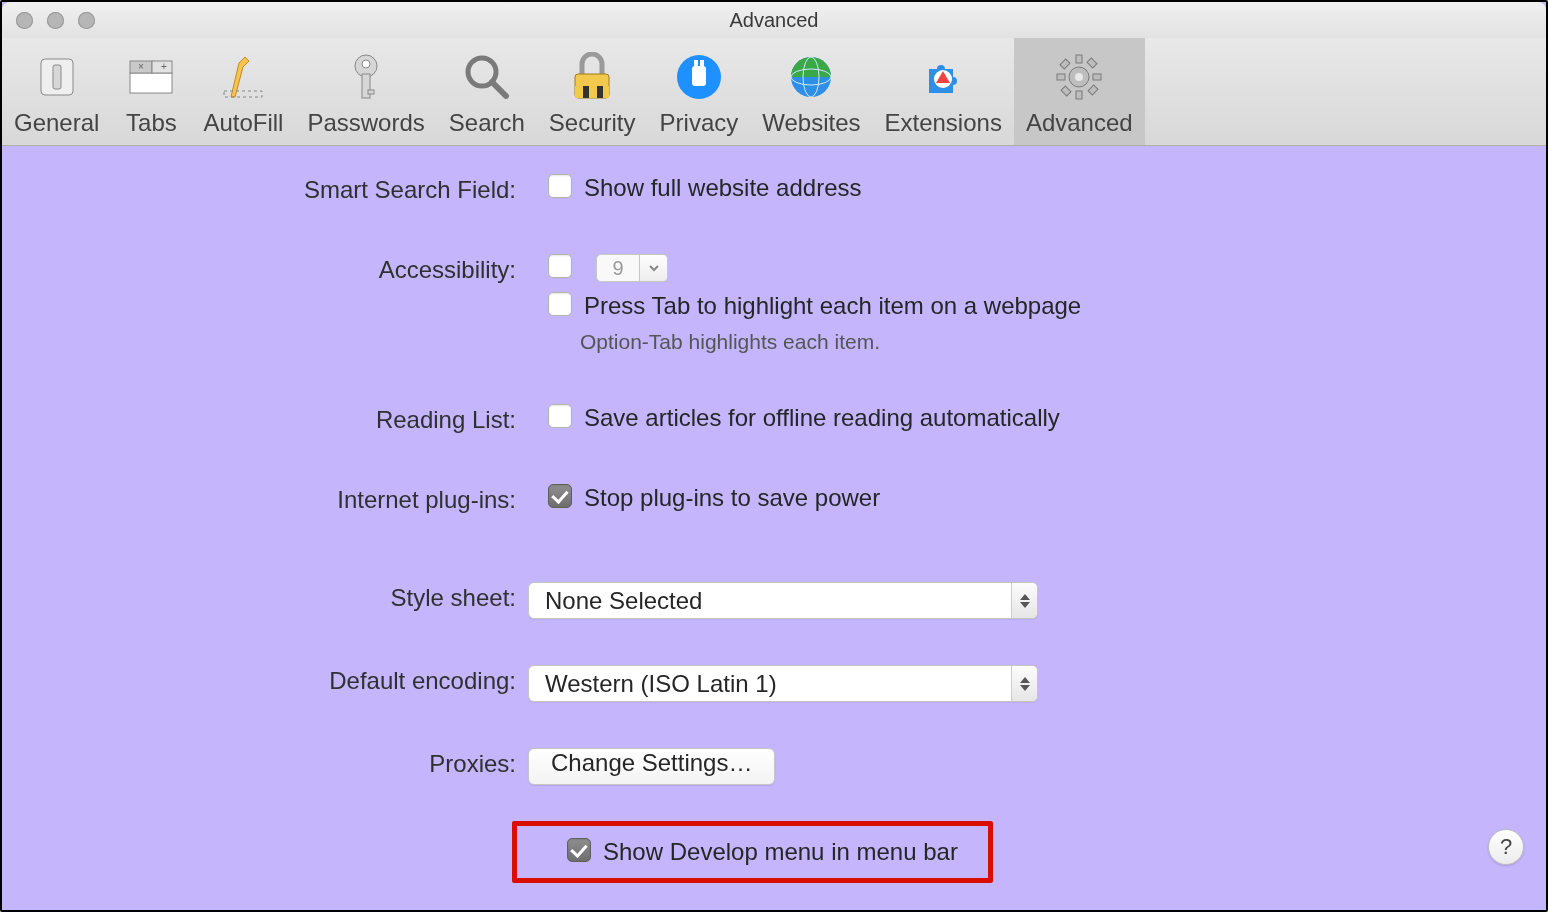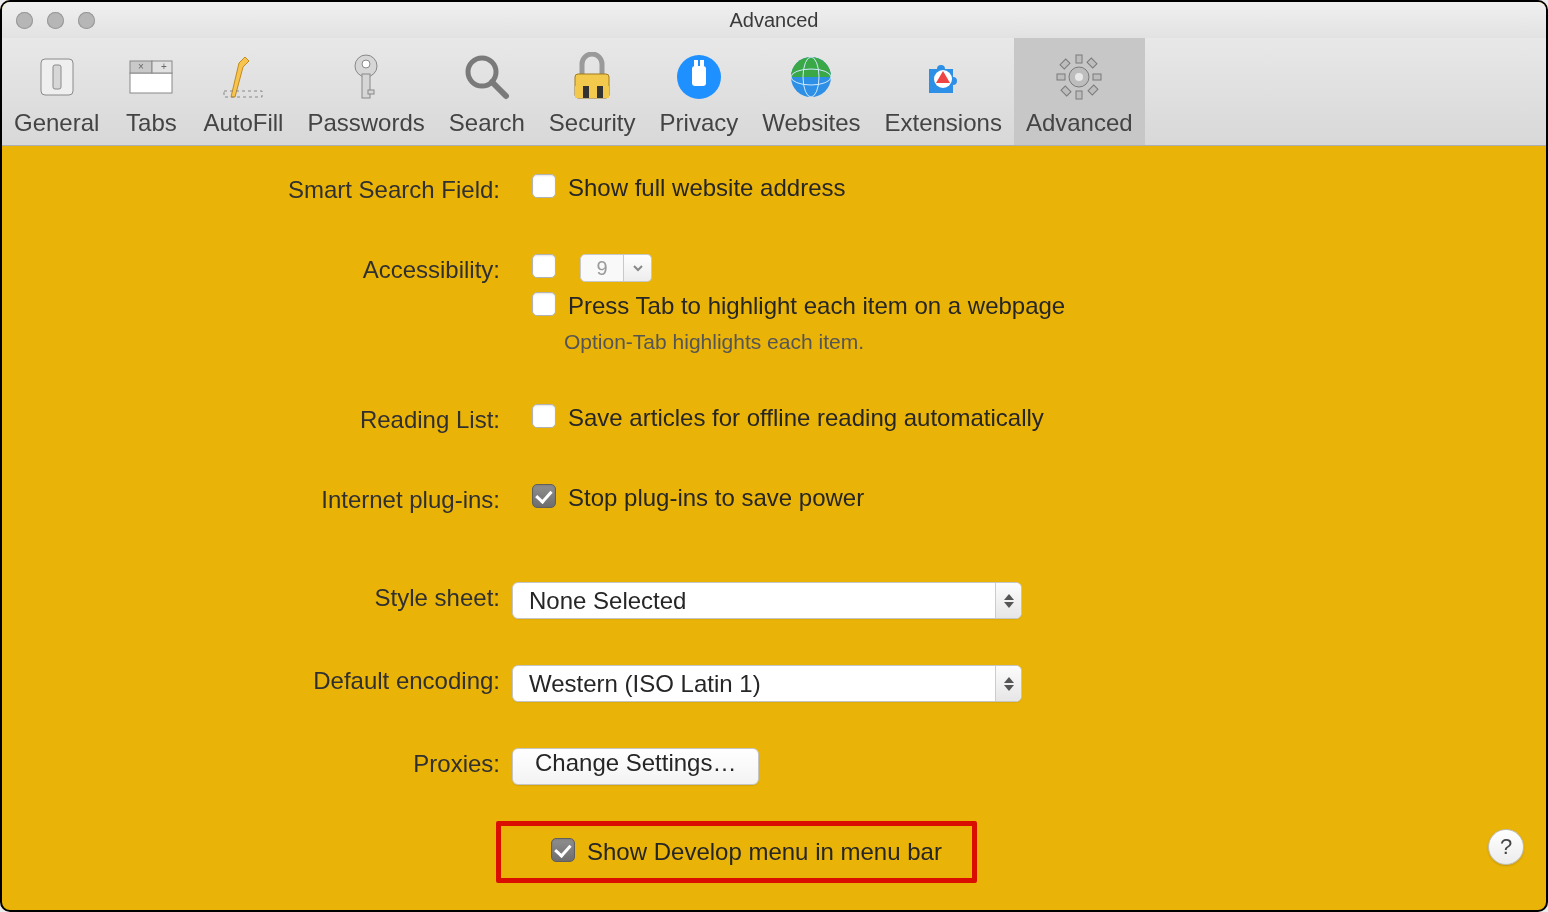--- a/index.html
+++ b/index.html
@@ -1,27 +1,27 @@
 <!DOCTYPE html>
 <html><head>
 <meta charset="utf-8">
 <style>
   html,body{margin:0;padding:0;width:1548px;height:912px;font-family:-apple-system,"Helvetica Neue",Helvetica,Arial,sans-serif;font-size:22px;color:#262626;background:#ececec;overflow:hidden;}
   *{box-sizing:border-box;}
-  .window{position:relative;width:100%;height:100%;background:#eab308;border:2px solid #000;border-radius:10px;}
+  .window{position:relative;width:100%;height:100%;background:#c4b5fd;border:2px solid #000;border-radius:2px;}
   .titlebar{height:36px;display:flex;align-items:center;position:relative;border-top-left-radius:8px;border-top-right-radius:8px;background:linear-gradient(#f0f0f0,#e2e2e2);}
   .traffic{position:absolute;left:14px;top:10px;display:flex;gap:14px;}
   .tl{width:17px;height:17px;border-radius:50%;background:#b6b6b6;box-shadow:inset 0 0 0 1px #989898;}
   .title{position:absolute;left:0;right:0;text-align:center;font-size:20px;font-weight:500;color:#3a3a3a;}
   .toolbar{display:flex;align-items:flex-end;height:108px;background:linear-gradient(#e8e8e8,#d8d8d8);border-bottom:1px solid #aeaeae;}
   .tool{display:flex;flex-direction:column;align-items:center;justify-content:flex-end;padding:6px 12px 8px 12px;height:108px;cursor:default;}
   .tool.active{background:#c7c7c7;}
   .tool .ic{width:56px;height:56px;display:flex;align-items:center;justify-content:center;margin-bottom:4px;}
   .tool .lbl{font-size:24px;color:#444;}
-  .content{position:relative;padding-top:28px;}
+  .content{position:relative;padding-top:28px;padding-left:16px;}
   .row{display:flex;align-items:flex-start;margin-bottom:16px;}
   .lab{width:510px;text-align:right;padding-right:12px;padding-top:2px;font-size:24px;color:#303030;}
   .ctl{display:flex;flex-direction:column;gap:10px;font-size:24px;}
   .ck{display:flex;align-items:flex-start;gap:12px;margin-left:20px;}
   .checkbox{width:24px;height:24px;border:1px solid #b3b3b3;border-radius:5px;background:#fff;box-shadow:inset 0 1px 2px rgba(0,0,0,.1);display:flex;align-items:center;justify-content:center;flex-shrink:0;}
   .checkbox.checked{background:linear-gradient(#8f8f8f,#6e6e6e);border-color:#5f5f5f;}
   .checkbox.checked::after{content:"";display:block;width:7px;height:12px;border:solid #fff;border-width:0 3px 3px 0;transform:rotate(42deg) translate(-1px,-1px);}
   .hint{font-size:21px;color:#555;margin-left:52px;}
   .numbox{display:inline-flex;margin-left:12px;}
   .numfield{width:44px;height:28px;border:1px solid #c8c8c8;border-radius:5px 0 0 5px;background:#f9f9f9;color:#9a9a9a;display:flex;align-items:center;justify-content:center;font-size:20px;}

